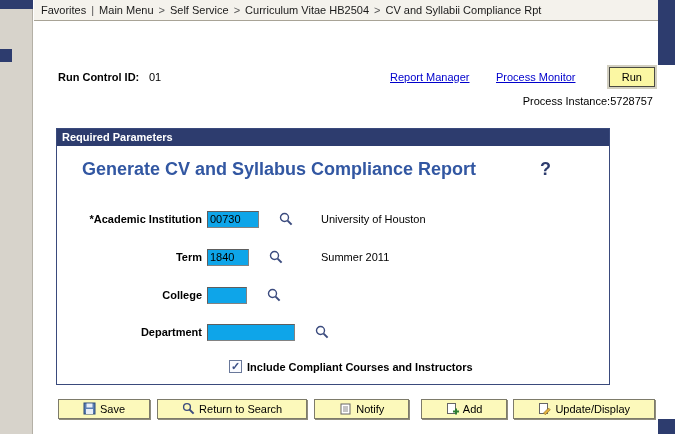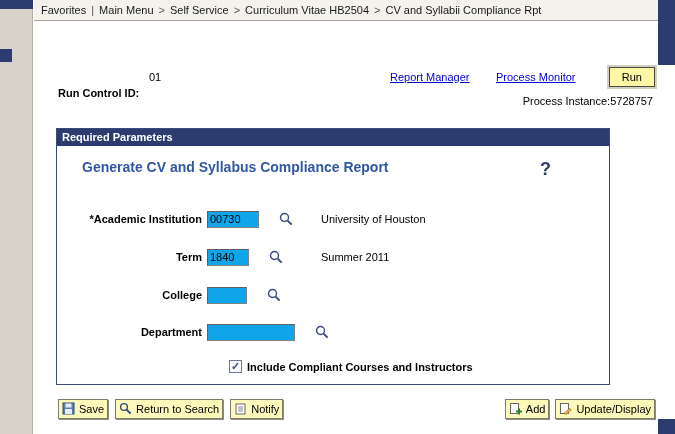--- a/index.html
+++ b/index.html
@@ -18,55 +18,55 @@
 
   
   .breadcrumb { position:absolute; left:0; top:0; width:100%; height:21px; background:#f4f2ec;
     border-bottom:1px solid #a8a396; line-height:20px; padding-left:7px; white-space:nowrap; color:#1a1a1a; }
   .breadcrumb a { color:#1a1a1a; text-decoration:none; cursor:pointer; }
   .breadcrumb .sep { color:#555; margin:0 5px; }
   .breadcrumb .current { color:#1a1a1a; }
 
   
   .run-row { position:absolute; left:0; top:66px; width:100%; height:22px; }
-  .run-label { position:absolute; left:24px; top:21px; font-weight:bold; }
+  .run-label { position:absolute; left:24px; top:5px; font-weight:bold; }
   .run-value { position:absolute; left:115px; top:5px; }
   .pslink { position:absolute; top:5px; color:#0000cc; text-decoration:underline; cursor:pointer; }
   .link-report { left:356px; }
   .link-monitor { left:454px;margin-left:8px; }
   .run-btn { position:absolute; right:3px; top:1px; height:20px; padding:0 12px; background:#fbf7a3;
     border:1px solid #4a4a42; box-shadow:0 0 0 2px #d2cfc0; font:11px "Liberation Sans", sans-serif; cursor:pointer; }
 
   .process-instance { position:absolute; top:95px; right:5px; }
 
   
   .panel { position:absolute; left:22px; top:128px; width:554px; height:257px; border:1px solid #3a4a7c; background:#fff; }
   .panel-header { height:17px; background:#2d3c6e; color:#fff; font-weight:bold; line-height:17px; padding-left:5px; }
-  .panel-title { position:absolute; left:25px; top:30px; font-size:14px; font-weight:bold; color:#3257a2; }
+  .panel-title { position:absolute; left:25px; top:30px; font-size:18px; font-weight:bold; color:#3257a2; }
   .help-q { position:absolute; right:58px; top:30px; font-size:18px; font-weight:bold; color:#2d3c6e; cursor:pointer; }
 
   .field-row { position:absolute; left:0; width:100%; height:20px; display:flex; align-items:center; }
   .row-0 { top:80px; } .row-1 { top:118px; } .row-2 { top:156px; } .row-3 { top:193px; }
   .f-label { display:inline-block; width:145px; text-align:right; font-weight:bold; margin-right:5px; }
   .f-input { height:17px; border:1px solid #828282; border-top-color:#5e5e5e; border-left-color:#5e5e5e;
     padding:0 2px; font:11px "Liberation Sans", sans-serif; background:#0ea5e9; margin-right:18px; }
   .lookup { width:17px; height:17px; display:inline-flex; align-items:center; justify-content:center; cursor:pointer; }
   .f-desc { position:absolute; left:264px; }
 
   .check-row { position:absolute; left:172px; top:231px; display:flex; align-items:center; gap:5px; }
   .checkbox { width:13px; height:13px; border:1px solid #69789a; background:#fafbff;
     display:inline-flex; align-items:center; justify-content:center; cursor:pointer; }
   .checkbox .mark { color:#3b5087; font-size:11px; font-weight:bold; line-height:1; }
   .check-label { font-weight:bold; }
 
   
   .toolbar { position:absolute; left:0; top:399px; width:100%; height:22px; }
   .tb-left { position:absolute; left:24px; top:0; display:flex; gap:7px; }
   .tb-right { position:absolute; right:3px; top:0; display:flex; gap:6px; }
-  .tb-btn { display:inline-flex; align-items:center; gap:4px; height:20px; padding:0 3px; background:#fcf9bb;
+  .tb-btn { display:inline-flex; align-items:center; gap:4px; height:20px; padding:0 24px; background:#fcf9bb;
     border:1px solid #7d7b6a; box-shadow:1px 1px 0 #8f8d7e; cursor:pointer; font:11px "Liberation Sans", sans-serif; }
   .tb-btn svg { flex:0 0 auto; }
 </style>
 </head>
 <body>
 
 <div class="screen">
 
   <div class="left-strip">
     <div class="corner-navy"></div>

